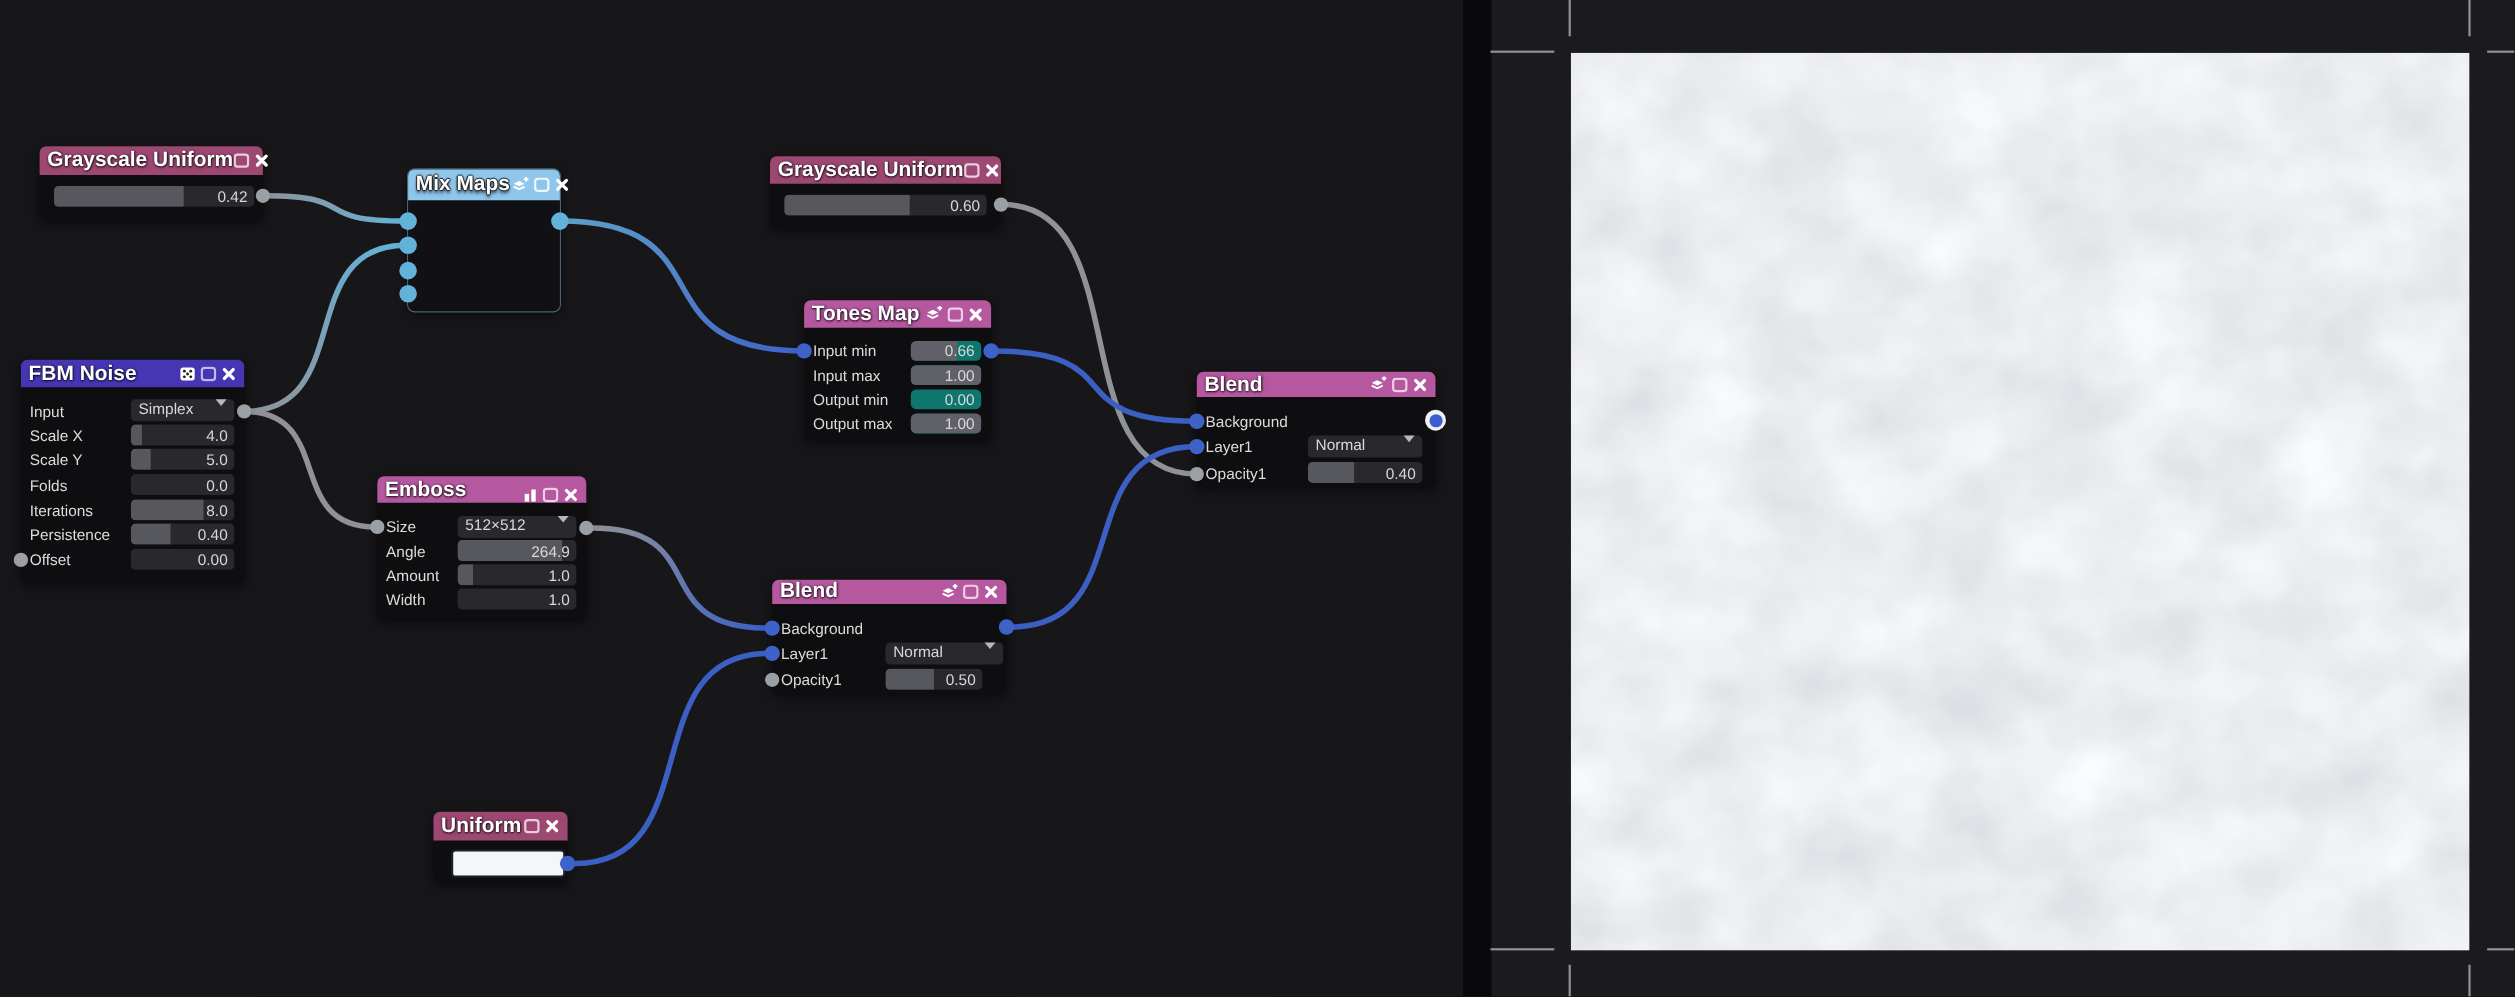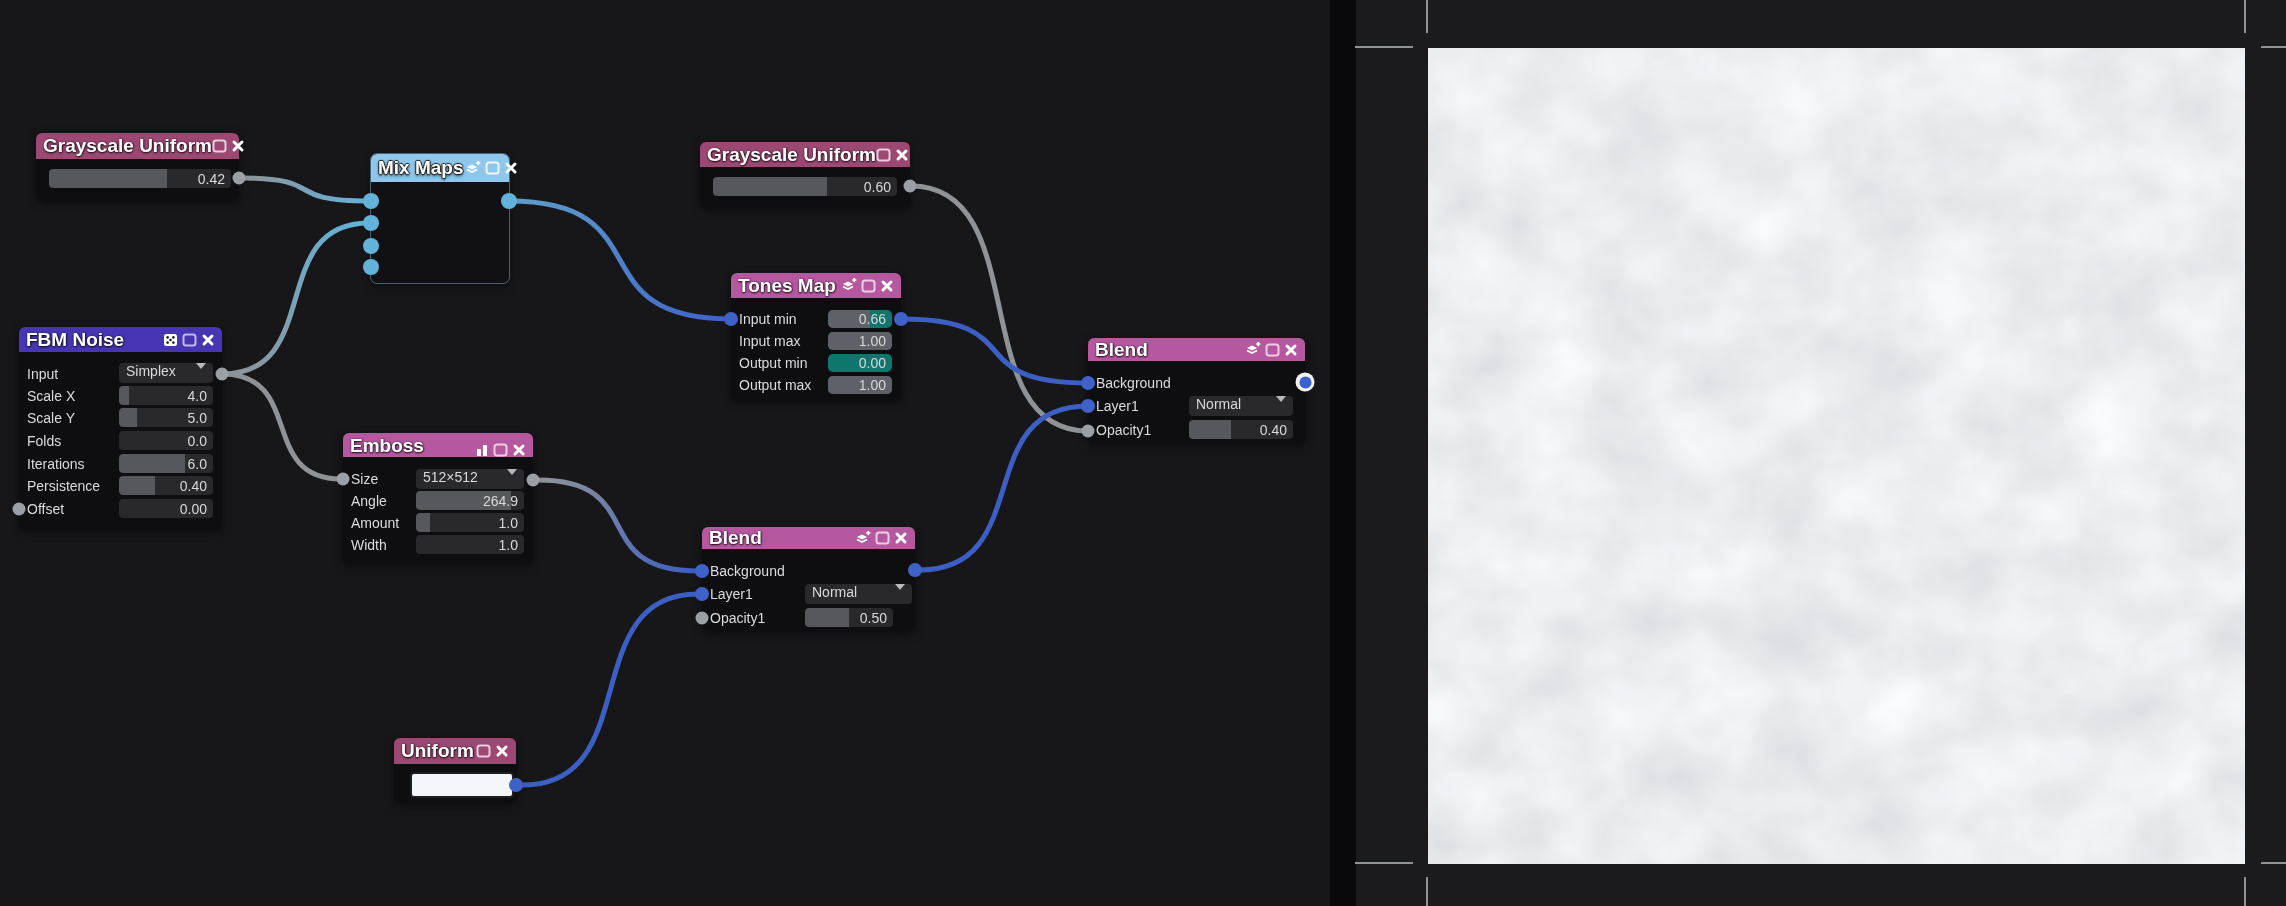--- a/index.html
+++ b/index.html
@@ -183,21 +183,21 @@
         </div>
       <div class="slider" style="left:100px;top:104px;width:94px;">
         <div class="sfill" style="width:0%;"></div>
           <span class="sval">0.0</span>
       </div>
       <div class="row" style="left:8px;top:127px;">
           <span class="plabel">Iterations</span>
         </div>
       <div class="slider" style="left:100px;top:127px;width:94px;">
         <div class="sfill" style="width:70%;"></div>
-          <span class="sval">6.0</span>
+          <span class="sval">8.0</span>
       </div>
       <div class="row" style="left:8px;top:149px;">
           <span class="plabel">Persistence</span>
         </div>
       <div class="slider" style="left:100px;top:149px;width:94px;">
         <div class="sfill" style="width:38%;"></div>
           <span class="sval">0.40</span>
       </div>
       <div class="row" style="left:8px;top:172px;">
           <span class="plabel">Offset</span>

